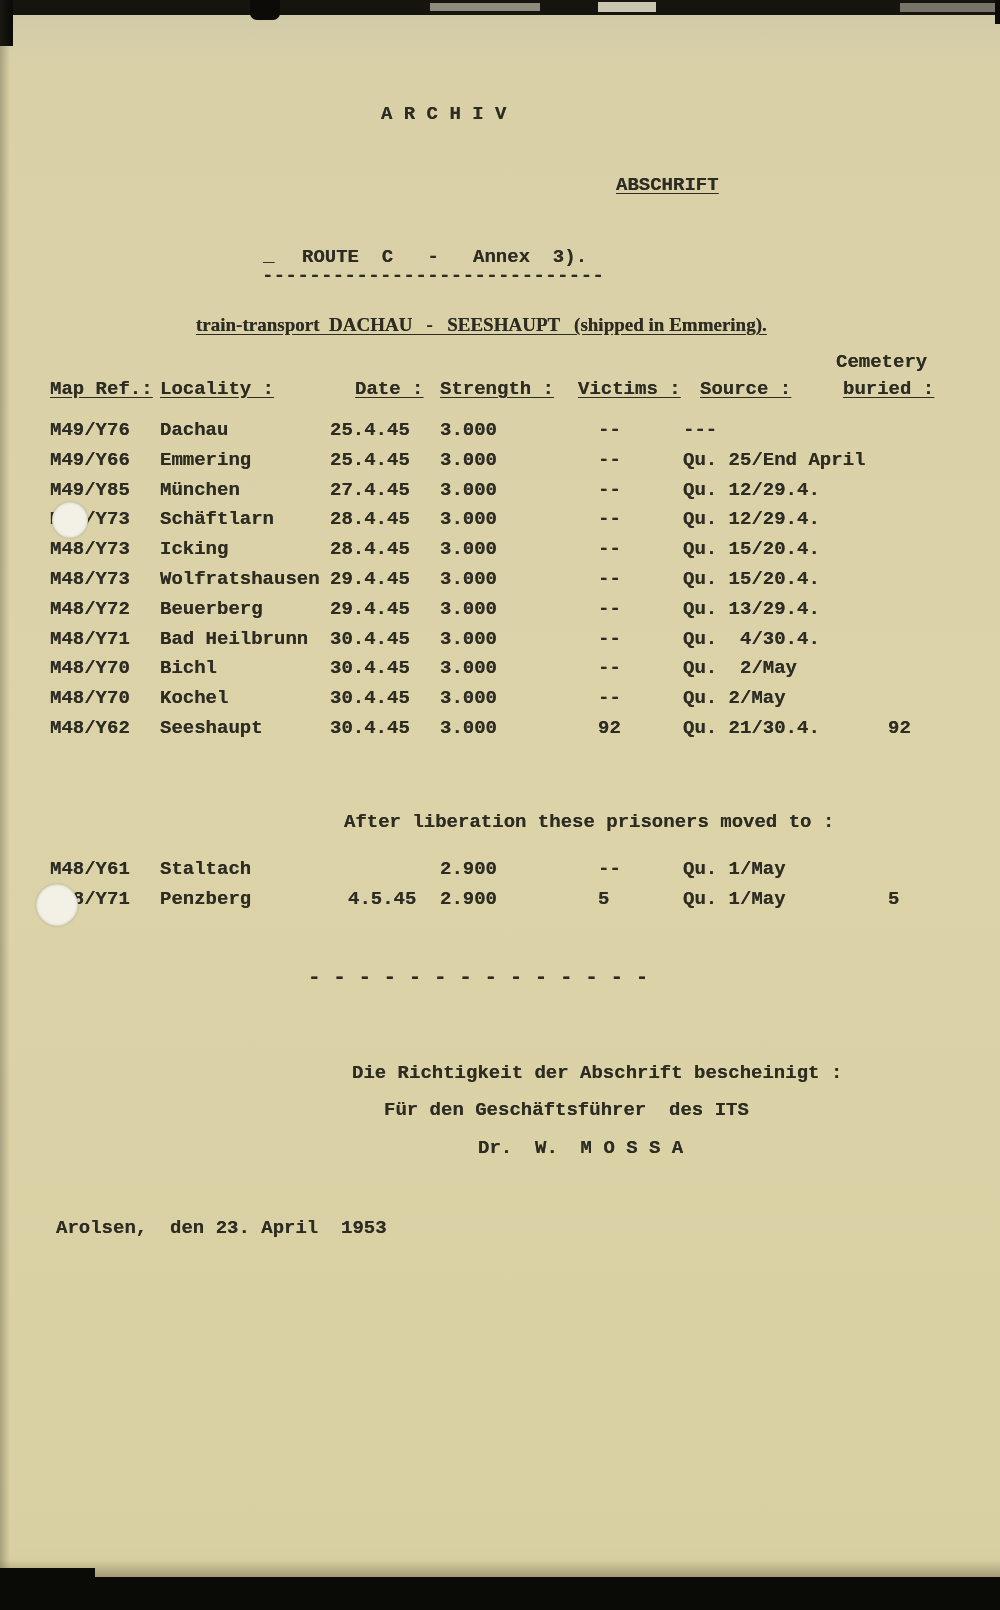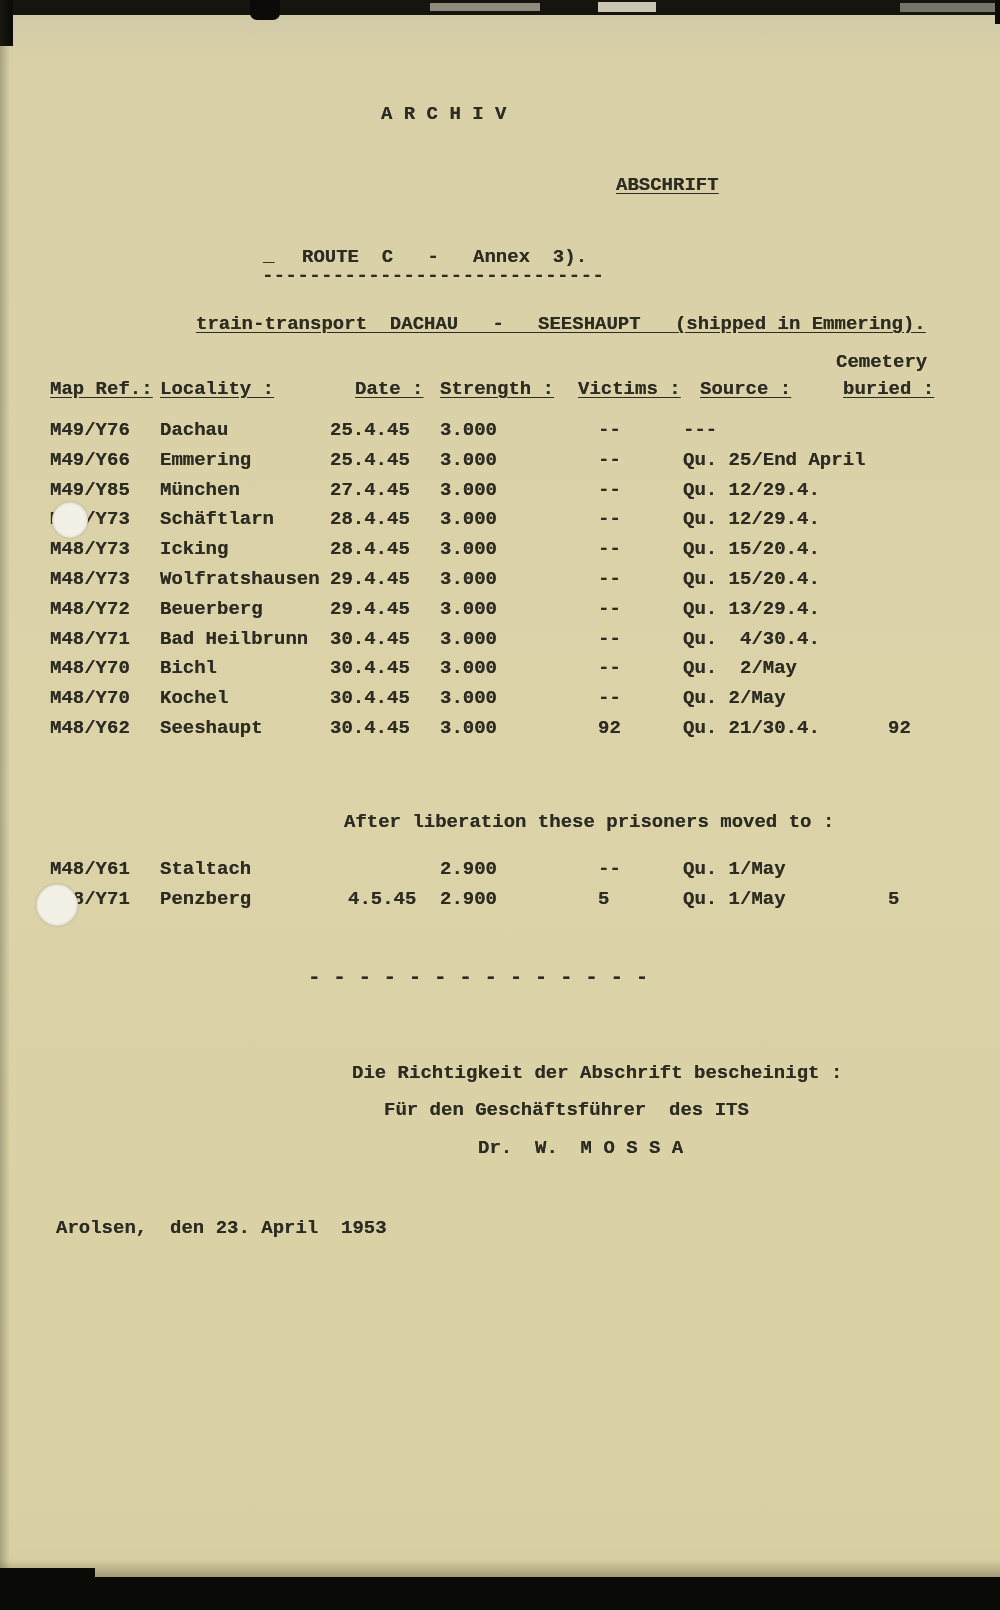--- a/index.html
+++ b/index.html
@@ -60,21 +60,21 @@
   .trow .c-bur { padding-left:45px; }
   #moved-rows .c-date { padding-left:18px; }
 
   
   .org1      { left:253px; top:70px;  letter-spacing:0.5px; }
   .org2      { left:349px; top:104px;margin-left:32px; }
   .abschrift { left:616px; top:175px; }
   .route-pre { left:263px; top:246px; }
   .route     { left:302px; top:247px; }
   .routerule { left:262px; top:266px; letter-spacing:0.4px; }
-  .title     { left:196px; top:314px; }
+  .title     { left:196px; top:314px;font-family:Liberation Serif, serif; }
   .cemetery  { left:836px; top:352px; }
   .liberate  { left:299px; top:776px; }
   .afterline { left:344px; top:812px; }
   .separator { left:308px; top:966px; font-size:21px; }
   .certify1  { left:352px; top:1063px; }
   .certify2  { left:384px; top:1100px; }
   .certify3  { left:478px; top:1138px; }
   .placedate { left:56px;  top:1218px; }
 </style>
 </head>

